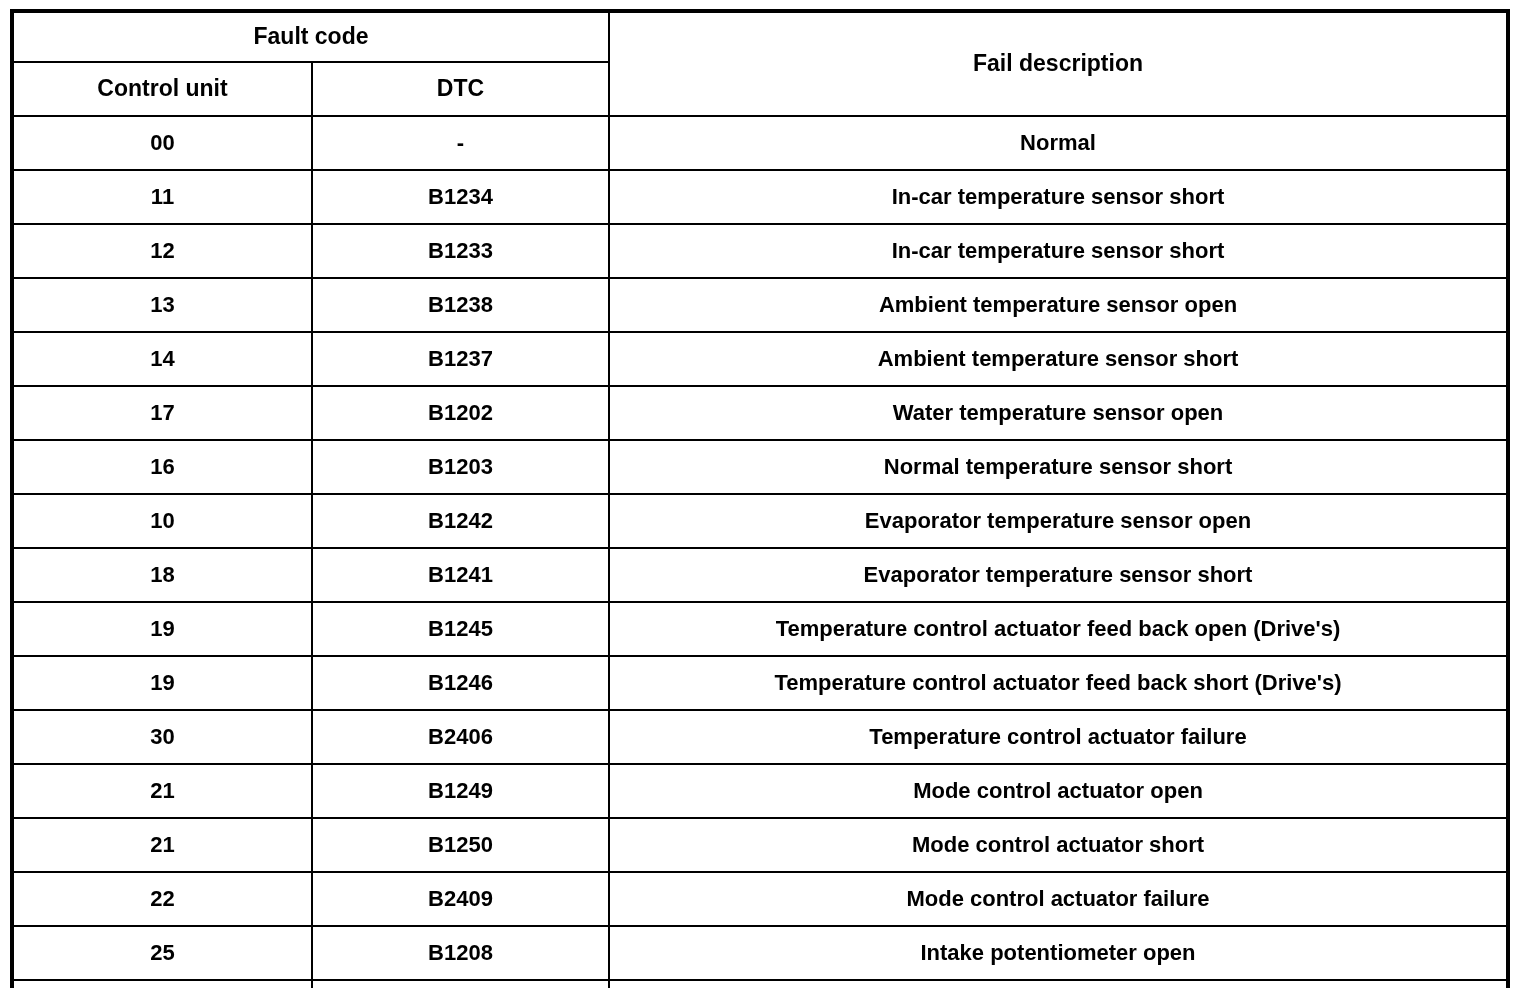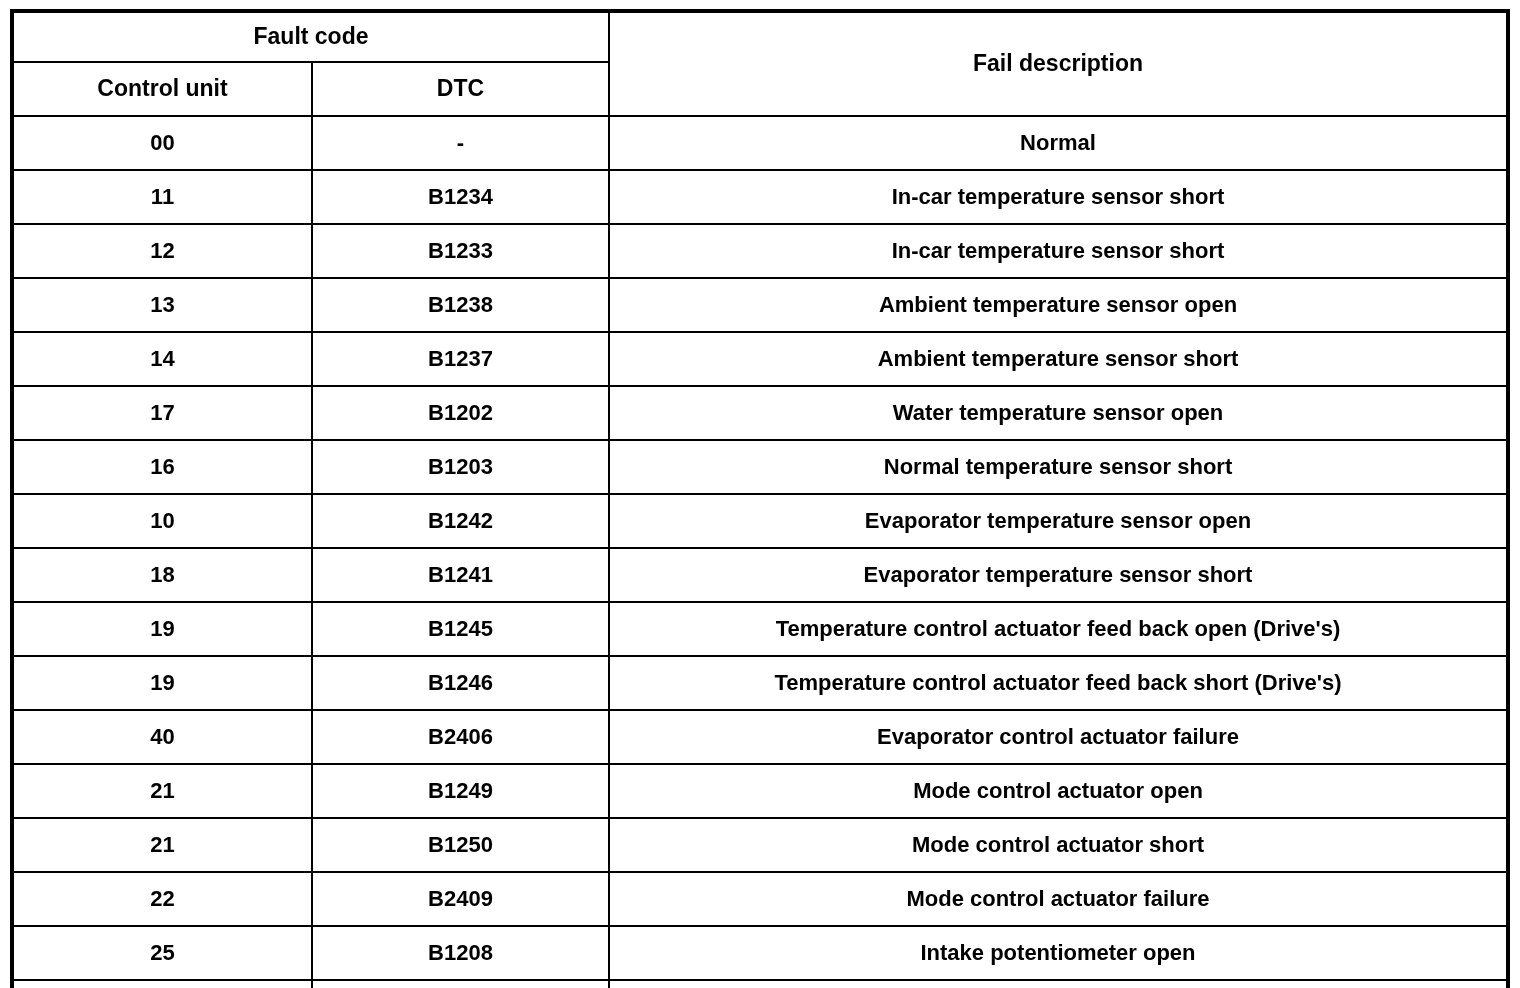--- a/index.html
+++ b/index.html
@@ -116,23 +116,23 @@
           <td>19</td>
           <td>B1245</td>
           <td>Temperature control actuator feed back open (Drive's)</td>
         </tr>
         <tr>
           <td>19</td>
           <td>B1246</td>
           <td>Temperature control actuator feed back short (Drive's)</td>
         </tr>
         <tr>
-          <td>40</td>
+          <td>30</td>
           <td>B2406</td>
-          <td>Evaporator control actuator failure</td>
+          <td>Temperature control actuator failure</td>
         </tr>
         <tr>
           <td>21</td>
           <td>B1249</td>
           <td>Mode control actuator open</td>
         </tr>
         <tr>
           <td>21</td>
           <td>B1250</td>
           <td>Mode control actuator short</td>

